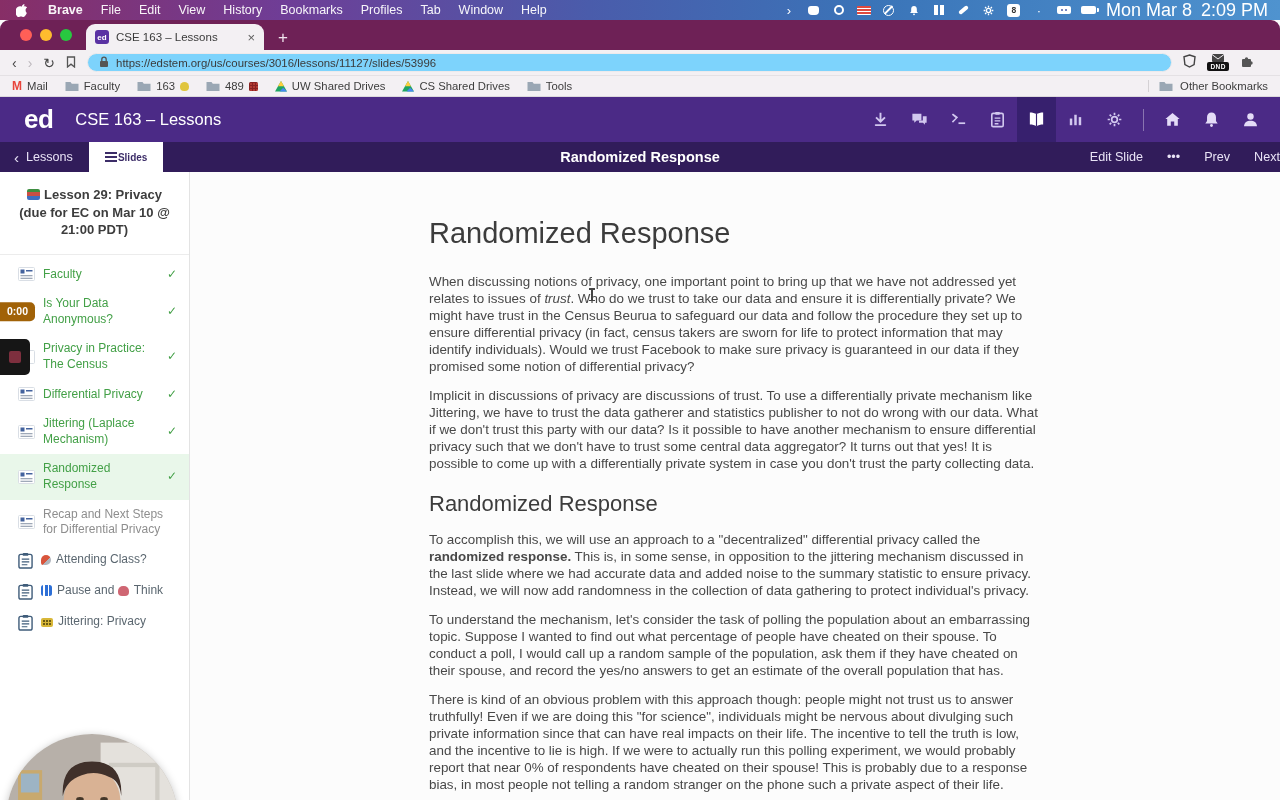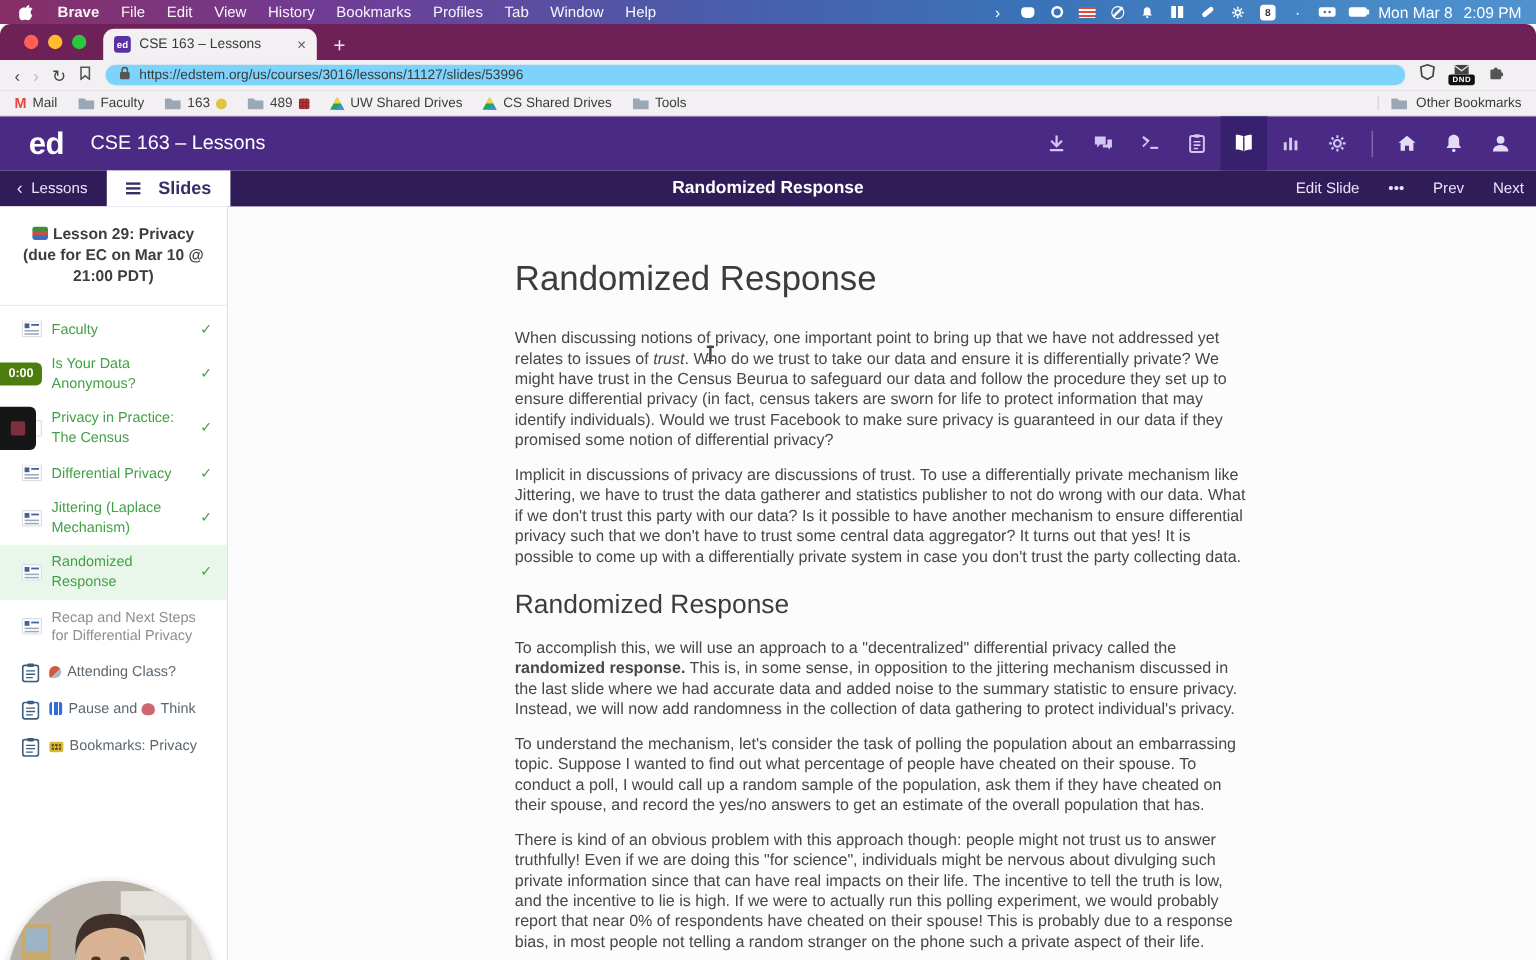--- a/index.html
+++ b/index.html
@@ -19,21 +19,21 @@
   .ic-flag{width:14px;height:9px;background:repeating-linear-gradient(180deg,#e04a3f 0 1.6px,#fff 1.6px 3.2px);border-radius:1px}
   .ic-slash{position:relative;width:11px;height:11px;border:1.8px solid #fff;border-radius:50%}
   .ic-slash::after{content:"";position:absolute;left:-1px;top:3.4px;width:11px;height:1.8px;background:#fff;transform:rotate(-45deg)}
   .ic-blocks{width:10px;height:10px;background:linear-gradient(90deg,#fff 0 4px,transparent 4px 6px,#fff 6px 10px)}
   .ic-pen{width:11px;height:4px;background:#fff;border-radius:2px;transform:rotate(-40deg)}
   .ic-cal{width:13px;height:13px;background:#fff;border-radius:3px;color:#333;font-size:8.5px;font-weight:700;display:flex;align-items:center;justify-content:center}
   .ic-meter{width:14px;height:8px;background:#fff;border-radius:2px;display:flex;align-items:center;justify-content:center;gap:2px}
   .ic-meter i{width:2px;height:2px;background:#4a5cab;border-radius:50%}
   .ic-batt{width:15px;height:8px;background:#fff;border-radius:2px;position:relative}
   .ic-batt::after{content:"";position:absolute;right:-2.5px;top:2px;width:2px;height:4px;background:#fff;border-radius:0 1px 1px 0}
-  .mtime{white-space:nowrap;font-size:13px}
+  .mtime{white-space:nowrap;font-size:18px}
 
   
   .tabstrip{height:30px;background:#6e2156;border-radius:9px 9px 0 0;display:flex;align-items:center;padding-left:20px}
   .lights{display:flex;gap:8px;margin-right:14px}
   .light{width:12px;height:12px;border-radius:50%}
   .l-red{background:#ff5f57}.l-yel{background:#febc2e}.l-grn{background:#28c840}
   .tab{align-self:flex-end;width:178px;height:26px;background:#f3f0f3;border-radius:9px 9px 0 0;display:flex;align-items:center;gap:7px;padding:0 9px;font-size:11.5px;color:#3a3a3a}
   .favicon{width:14px;height:14px;background:#5a32a3;color:#fff;border-radius:3px;font-size:8px;font-weight:700;display:flex;align-items:center;justify-content:center}
   .tabtitle{flex:1;white-space:nowrap;overflow:hidden}
   .tabclose{color:#5e5e5e;font-size:13px}
@@ -64,39 +64,39 @@
   .edtitle{color:#fff;font-size:16.5px;margin-left:22px}
   .edicons{margin-left:auto;display:flex;align-items:center;height:100%;padding-right:10px}
   .eicon{width:39px;height:45px;display:flex;align-items:center;justify-content:center}
   .eicon.active{background:#37206e}
   .edivider{width:1px;height:22px;background:rgba(255,255,255,.35);margin:0 9px}
 
   
   .subheader{position:relative;height:30px;background:#311c5a;display:flex;align-items:center;color:#e9e3f6}
   .backlink{display:flex;align-items:center;gap:7px;padding-left:14px;font-size:12.6px}
   .backchev{font-size:15px;line-height:1}
-  .slidestab{margin-left:16px;height:100%;background:#fff;display:flex;align-items:center;gap:15px;padding:0 16px;color:#3c2d68;font-weight:700;font-size:15px}
+  .slidestab{margin-left:16px;height:100%;background:#fff;display:flex;align-items:center;gap:1px;padding:0 16px;color:#3c2d68;font-weight:700;font-size:10px}
   .bars{width:12px;height:2px;background:#3c2d68;box-shadow:0 -4px 0 #3c2d68,0 4px 0 #3c2d68}
   .shtitle{position:absolute;left:50%;transform:translateX(-50%);color:#fff;font-size:14.5px;font-weight:700}
-  .shright{position:absolute;right:10px;display:flex;gap:24px;font-size:12.6px}
+  .shright{position:absolute;right:0;display:flex;gap:24px;font-size:12.6px}
 
   
   .main{display:flex;height:736px}
   .sidebar{position:relative;width:190px;background:#fff;border-right:1px solid #e3e3e3;flex-shrink:0}
   .lessontitle{padding:14px 12px 15px;text-align:center;font-size:13px;font-weight:700;color:#3d3d3d;line-height:1.35;border-bottom:1px solid #ececec}
   .slist{padding-top:5px}
   .srow{position:relative;display:flex;align-items:center;gap:8px;padding:7px 12px 7px 18px;font-size:12px;line-height:1.3}
   .srow.current{background:#e9f7ea}
   .sicon{flex-shrink:0;display:flex}
   .slabel{flex:1;min-width:0}
   .green{color:#43a047}
   .graylite{color:#8e8e8e}
   .graydark{color:#5b6770}
   .scheck{color:#43a047;font-weight:700;font-size:12px;margin-left:auto}
-  .sbadge{position:absolute;left:0;top:50%;transform:translateY(-50%);background:#4d7c0f;color:#fff;font-size:10.5px;font-weight:700;padding:3px 7px;border-radius:0 5px 5px 0;z-index:2}
+  .sbadge{position:absolute;left:0;top:50%;transform:translateY(-50%);background:#a16207;color:#fff;font-size:10.5px;font-weight:700;padding:3px 7px;border-radius:0 5px 5px 0;z-index:2}
   .sthumb{position:absolute;left:0;top:50%;transform:translateY(-50%);width:30px;height:36px;background:#161616;border-radius:0 5px 5px 0;display:flex;align-items:center;justify-content:center;z-index:2}
   .sthumb i{width:12px;height:12px;background:#7d2f3e;border-radius:2px}
   .em{display:inline-block;vertical-align:-1.5px;margin-right:5px}
   .em-books{width:13px;height:11px;border-radius:2px;background:linear-gradient(180deg,#3e8e41 0 3.5px,#c94f44 3.5px 7px,#3f6ec0 7px 11px);vertical-align:-1px;margin-right:4px}
   .em-rocket{width:10px;height:10px;background:linear-gradient(135deg,#d8553c 55%,#b0b6bd 55%);border-radius:50% 50% 50% 2px}
   .em-pause{width:11px;height:11px;border-radius:2.5px;background-color:#2d6fd6;background-image:linear-gradient(90deg,transparent 0 2.5px,#fff 2.5px 4px,transparent 4px 7px,#fff 7px 8.5px,transparent 8.5px)}
   .em-brain{width:11px;height:10px;background:#cf6673;border-radius:5px 5px 4px 4px}
   .em-keyboard{width:12px;height:9px;background:#d8b738;border-radius:2px;background-image:radial-gradient(circle at 3px 3px,#6b5a14 1px,transparent 1.3px),radial-gradient(circle at 6px 3px,#6b5a14 1px,transparent 1.3px),radial-gradient(circle at 9px 3px,#6b5a14 1px,transparent 1.3px),radial-gradient(circle at 3px 6px,#6b5a14 1px,transparent 1.3px),radial-gradient(circle at 6px 6px,#6b5a14 1px,transparent 1.3px),radial-gradient(circle at 9px 6px,#6b5a14 1px,transparent 1.3px)}
   .webcam{position:absolute;left:6px;bottom:2px;width:172px;height:172px;border-radius:50%;overflow:hidden;box-shadow:0 2px 8px rgba(0,0,0,.25)}
 
@@ -500,21 +500,21 @@
         </div>
 
         <div class="srow">
           <span class="sicon">
               <svg width="15" height="17" viewBox="0 0 16 18">
                 <rect x="1" y="2.5" width="14" height="14.5" rx="2" fill="#fff" stroke="#3f5c7a" stroke-width="1.5"></rect>
                 <rect x="5" y="1" width="6" height="3" rx="1" fill="#3f5c7a"></rect>
                 <path d="M4 7.5h8M4 10.5h8M4 13.5h6" stroke="#3f5c7a" stroke-width="1.2"></path>
               </svg>
             </span>
-          <span class="slabel graydark"><span class="em em-keyboard"></span><span>Bookmarks: Privacy</span></span>
+          <span class="slabel graydark"><span class="em em-keyboard"></span><span>Jittering: Privacy</span></span>
         </div>
 
       </div>
 
       <div class="webcam">
         <svg width="172" height="172" viewBox="0 0 100 100">
           <rect width="100" height="100" fill="#b7b0a9"></rect>
           <rect x="55" y="5" width="45" height="95" fill="#e4e1dc"></rect>
           <rect x="61" y="18" width="27" height="56" fill="none" stroke="#cfccc5" stroke-width="2.5"></rect>
           <rect x="7" y="21" width="14" height="19" fill="#c8a96e"></rect>

